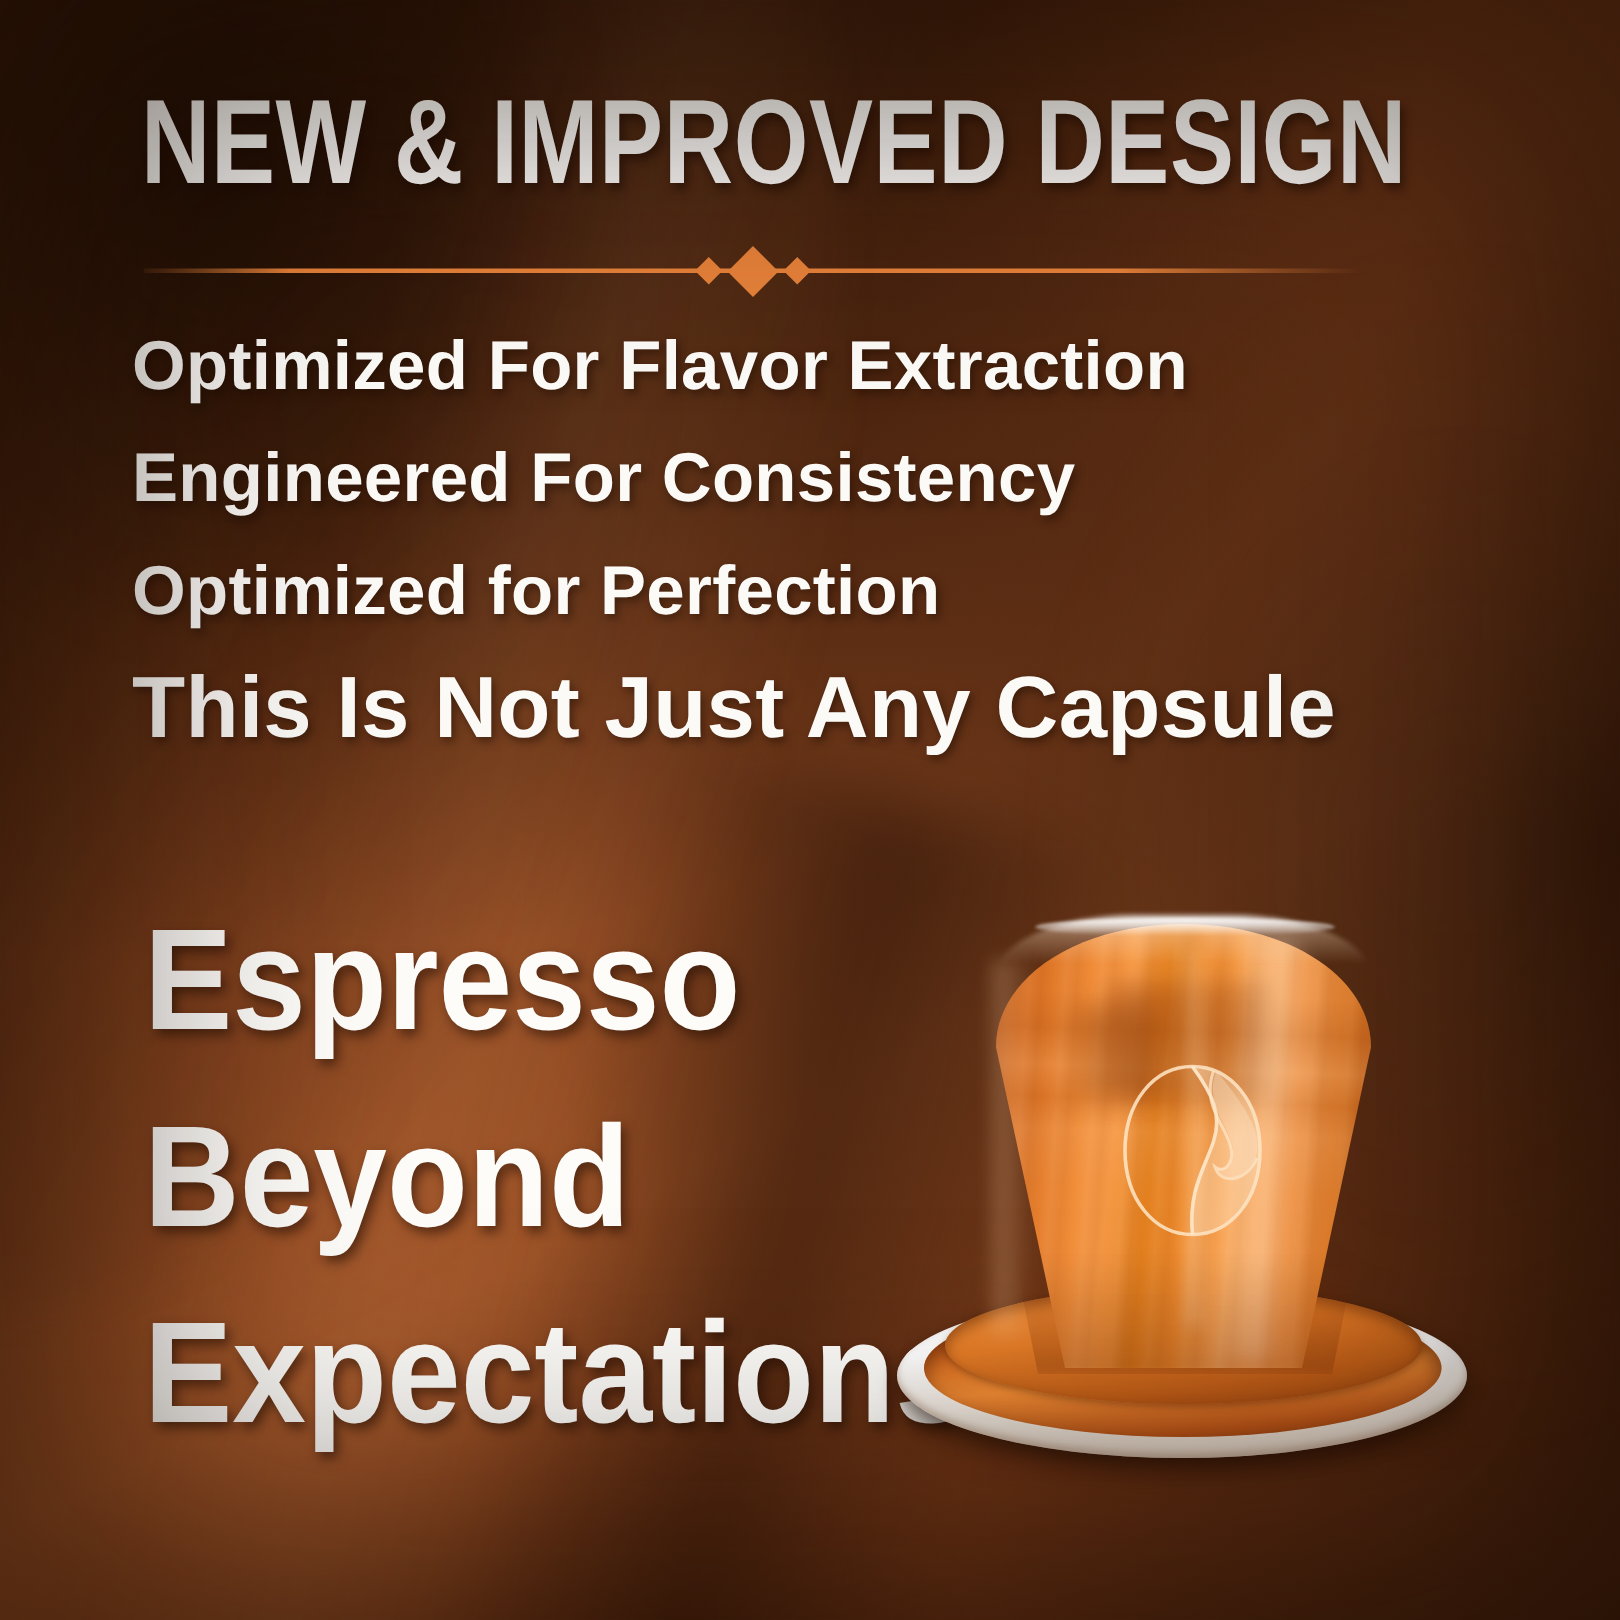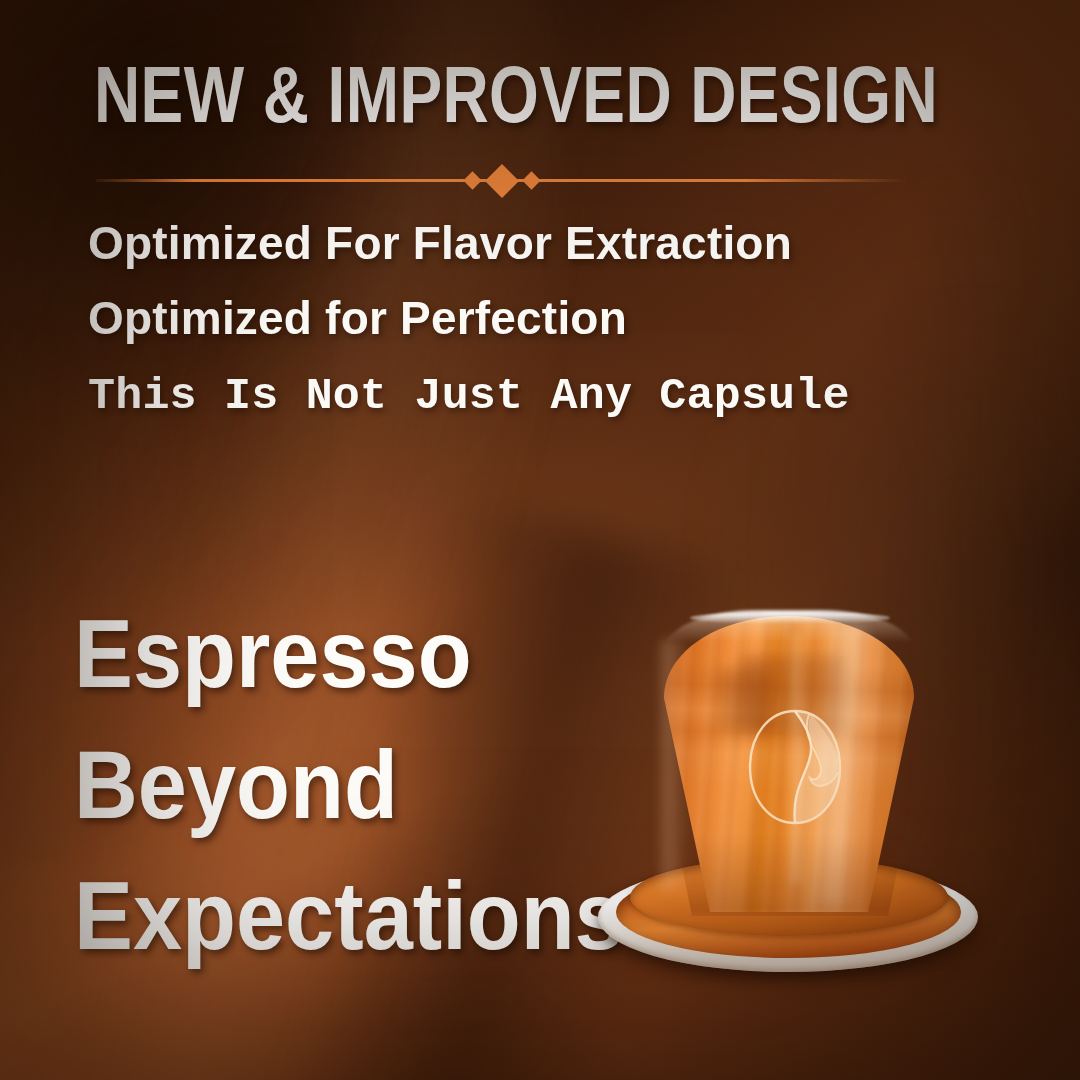--- a/index.html
+++ b/index.html
@@ -95,24 +95,24 @@
   .feature{
     font-family:"Liberation Sans Narrow","Liberation Sans",sans-serif;
     font-weight:700;
     font-size:46px;
     line-height:75px;
     color:#fcfaf7;
     white-space:nowrap;
     letter-spacing:.2px;
     text-shadow:2px 3px 6px rgba(25,9,2,.50);
   }
-  .feature.emph{font-size:45px;line-height:82px;font-family:Liberation Mono, monospace;}
-
-  
-  .slogan{position:absolute;left:74px;top:588px;width:620px;}
+  .feature.emph{font-size:58px;line-height:82px;}
+
+  
+  .slogan{position:absolute;left:96px;top:588px;width:620px;}
   .slogan-line{
     font-family:"Liberation Sans Narrow","Liberation Sans",sans-serif;
     font-weight:700;
     font-size:96px;
     line-height:131px;
     color:#fdfcf9;
     white-space:nowrap;
     transform:scaleX(.92);
     transform-origin:left center;
     text-shadow:3px 4px 8px rgba(25,9,2,.55);
@@ -263,20 +263,21 @@
 
   <div class="divider">
     <div class="rule"></div>
     <div class="dia sm l"></div>
     <div class="dia big"></div>
     <div class="dia sm r"></div>
   </div>
 
   <div class="features">
     <div class="feature">Optimized For Flavor Extraction</div>
+    <div class="feature">Engineered For Consistency</div>
     <div class="feature">Optimized for Perfection</div>
     <div class="feature emph">This Is Not Just Any Capsule</div>
   </div>
 
   <div class="slogan">
     <div class="slogan-line">Espresso</div>
     <div class="slogan-line">Beyond</div>
     <div class="slogan-line">Expectations</div>
   </div>
 

